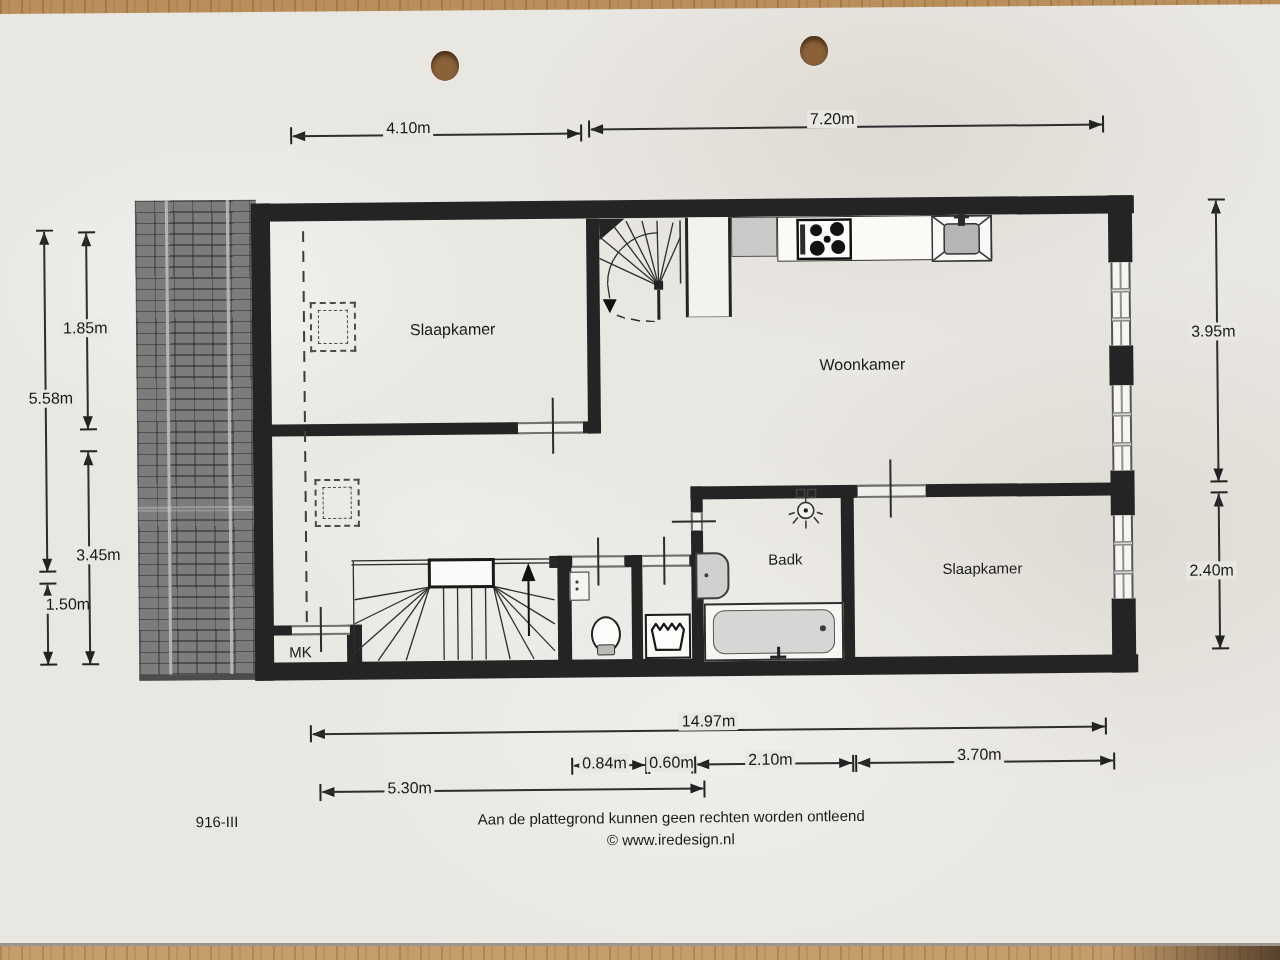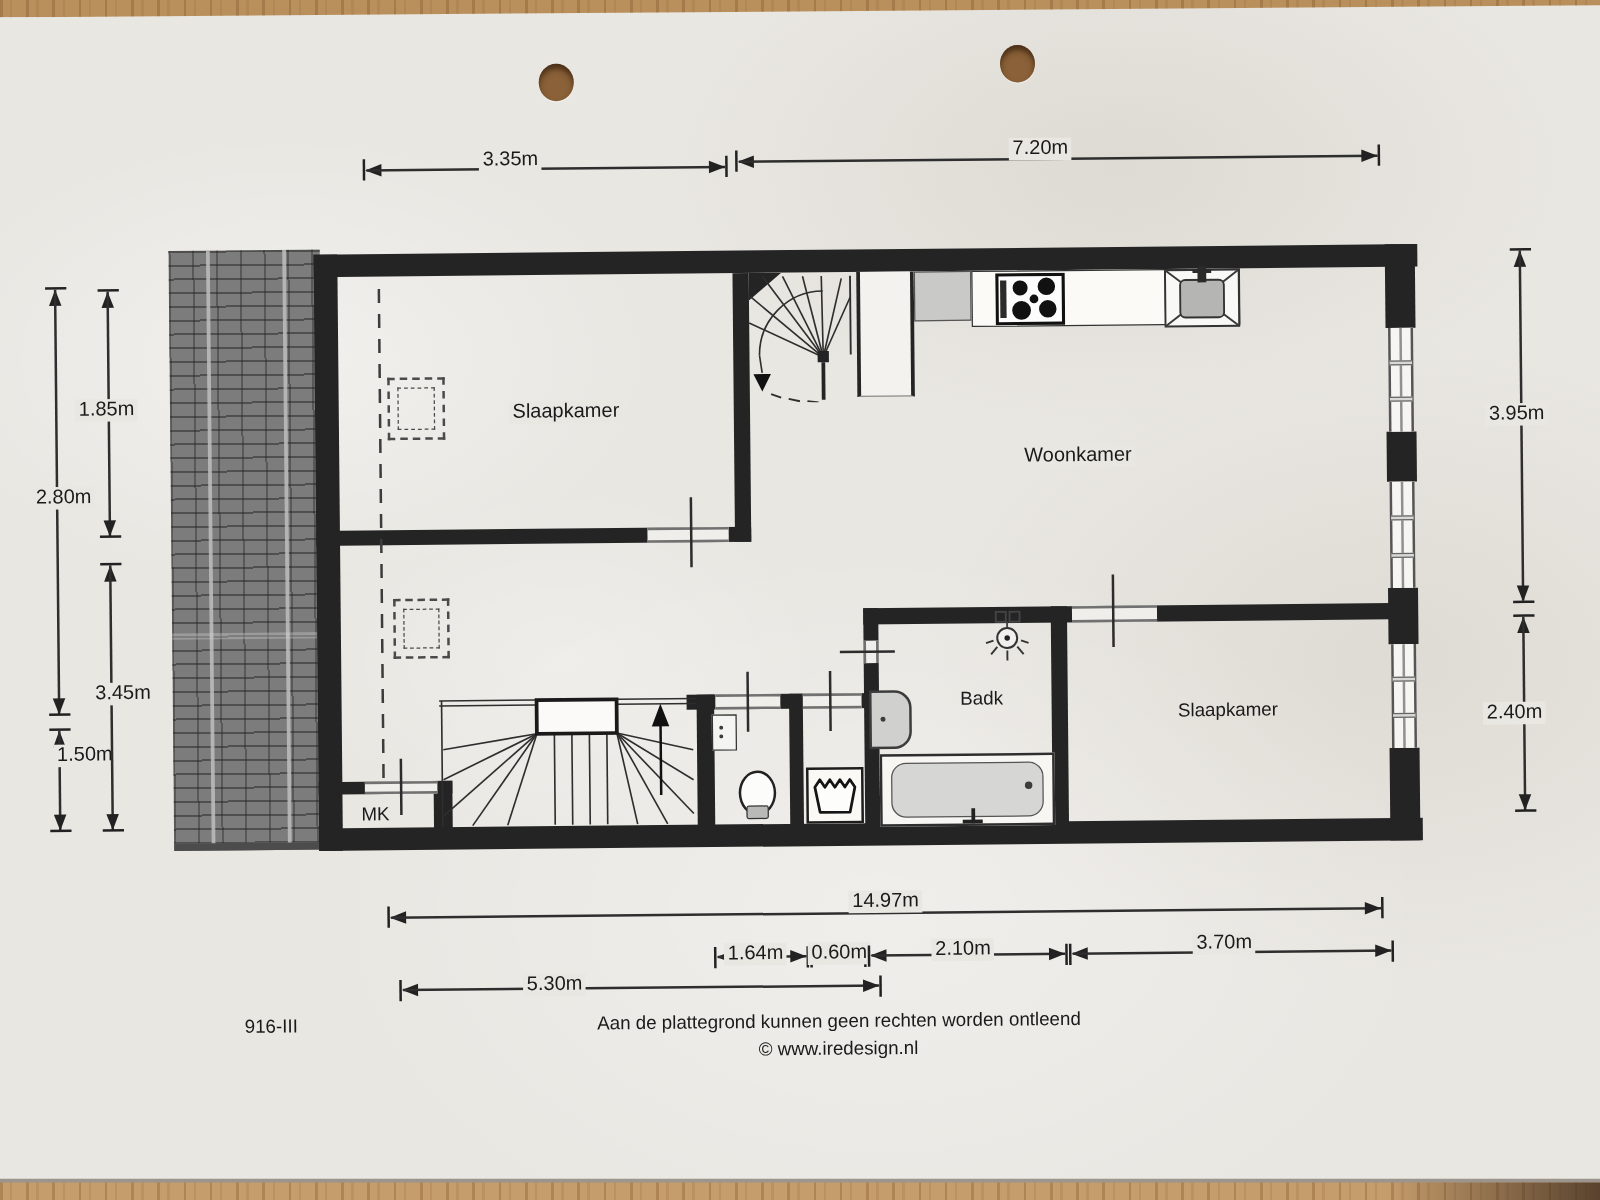--- a/index.html
+++ b/index.html
@@ -223,35 +223,35 @@
   <div class="lb" style="left:817px;top:358px">Woonkamer</div>
   <div class="lb sm" style="left:764px;top:552px;background:transparent">Badk</div>
   <div class="lb sm" style="left:938px;top:563px;background:transparent">Slaapkamer</div>
   <div class="lb sm" style="left:284px;top:640px;background:transparent">MK</div>
 
   <div class="bv" style="left:293px;top:124px"></div>
   <div class="arl" style="left:295px;top:128px"></div>
   <div class="ln" style="left:296px;top:132px;width:287px;height:1.5px"></div>
   <div class="arr" style="left:570px;top:128px"></div>
   <div class="bv" style="left:583px;top:124px"></div>
-  <div class="lb" style="left:386px;top:117px">3.35m</div>
+  <div class="lb" style="left:386px;top:117px">4.10m</div>
 
   <div class="bv" style="left:591px;top:120px"></div>
   <div class="arl" style="left:593px;top:124px"></div>
   <div class="ln" style="left:594px;top:128px;width:511px;height:1.5px"></div>
   <div class="arr" style="left:1092px;top:124px"></div>
   <div class="bv" style="left:1105px;top:120px"></div>
   <div class="lb" style="left:810px;top:112px">7.20m</div>
 
   <div class="bh" style="left:38px;top:224px"></div>
   <div class="aru" style="left:41px;top:226px"></div>
   <div class="ln" style="left:45px;top:226px;width:1.5px;height:340px"></div>
   <div class="ard" style="left:41px;top:553px"></div>
   <div class="bh" style="left:38px;top:565px"></div>
-  <div class="lb" style="left:26px;top:384px">2.80m</div>
+  <div class="lb" style="left:26px;top:384px">5.58m</div>
   <div class="bh" style="left:38px;top:577px"></div>
   <div class="aru" style="left:41px;top:579px"></div>
   <div class="ln" style="left:45px;top:579px;width:1.5px;height:80px"></div>
   <div class="ard" style="left:41px;top:646px"></div>
   <div class="bh" style="left:38px;top:658px"></div>
   <div class="lb" style="left:41px;top:590px">1.50m</div>
 
   <div class="bh" style="left:80px;top:226px"></div>
   <div class="aru" style="left:83px;top:228px"></div>
   <div class="ln" style="left:87px;top:228px;width:1.5px;height:196px"></div>
@@ -283,21 +283,21 @@
   <div class="ln" style="left:310px;top:730px;width:792px;height:1.5px"></div>
   <div class="arr" style="left:1089px;top:726px"></div>
   <div class="bv" style="left:1102px;top:722px"></div>
   <div class="lb" style="left:676px;top:713px">14.97m</div>
 
   <div class="bv" style="left:568px;top:757px"></div>
   <div class="arl" style="left:570px;top:760px"></div>
   <div class="ln" style="left:571px;top:764px;width:71px;height:1.5px"></div>
   <div class="arr" style="left:629px;top:760px"></div>
   <div class="bv" style="left:642px;top:757px"></div>
-  <div class="lb" style="left:576px;top:754px">1.64m</div>
+  <div class="lb" style="left:576px;top:754px">0.84m</div>
 
   <div class="bv" style="left:645px;top:757px"></div>
   <div class="ln" style="left:646px;top:764px;width:42px;height:1.5px"></div>
   <div class="bv" style="left:688px;top:757px"></div>
   <div class="lb" style="left:643px;top:754px">0.60m</div>
 
   <div class="bv" style="left:691px;top:757px"></div>
   <div class="arl" style="left:693px;top:760px"></div>
   <div class="ln" style="left:694px;top:764px;width:155px;height:1.5px"></div>
   <div class="arr" style="left:836px;top:760px"></div>
@@ -309,21 +309,21 @@
   <div class="ln" style="left:855px;top:764px;width:255px;height:1.5px"></div>
   <div class="arr" style="left:1097px;top:760px"></div>
   <div class="bv" style="left:1110px;top:757px"></div>
   <div class="lb" style="left:951px;top:749px">3.70m</div>
 
   <div class="bv" style="left:316px;top:781px"></div>
   <div class="arl" style="left:318px;top:784px"></div>
   <div class="ln" style="left:319px;top:788px;width:381px;height:1.5px"></div>
   <div class="arr" style="left:687px;top:784px"></div>
   <div class="bv" style="left:700px;top:781px"></div>
-  <div class="lb" style="left:415px;top:777px">5.30m</div>
+  <div class="lb" style="left:381px;top:777px">5.30m</div>
 
   <div class="lb sm" style="left:189px;top:809px;background:transparent">916-III</div>
   <div class="lb sm" style="left:471px;top:809px;background:transparent">Aan de plattegrond kunnen geen rechten worden ontleend</div>
   <div class="lb sm" style="left:600px;top:831px;background:transparent">© www.iredesign.nl</div>
  </div>
 
  <div class="hole" style="left:431px;top:51px"></div>
  <div class="hole" style="left:800px;top:36px"></div>
  <div class="wood" id="wood-top"></div>
  <div id="paper-shadow"></div>

